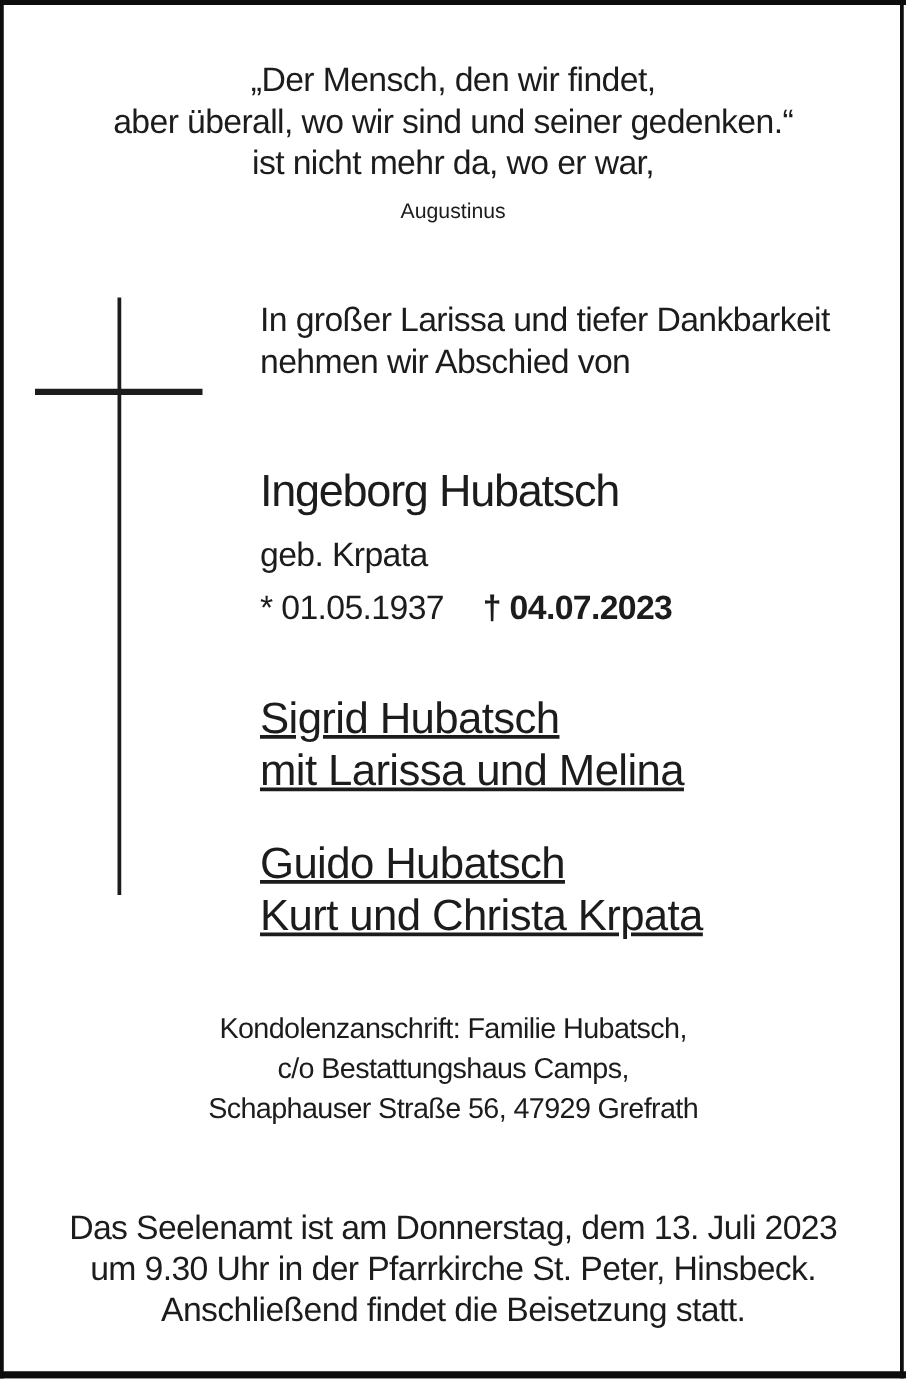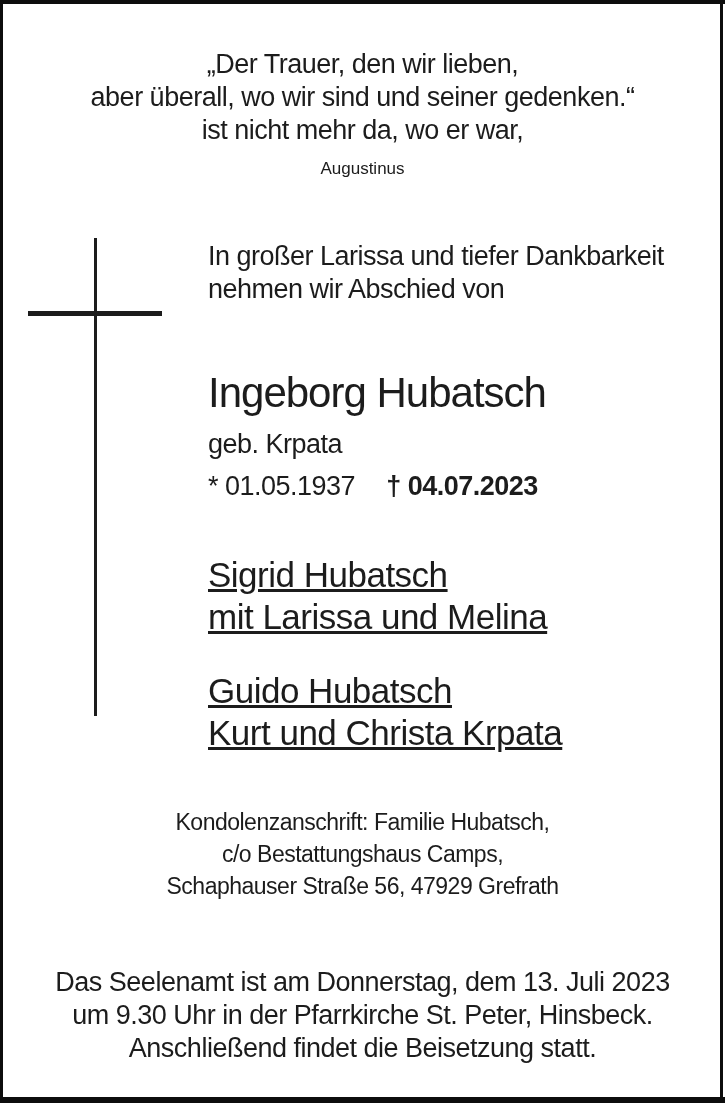--- a/index.html
+++ b/index.html
@@ -44,21 +44,21 @@
     letter-spacing:0;
   }
   .intro{
     top:240px;
     font-size:27px;
     line-height:33px;
     letter-spacing:-0.5px;
   }
   .deceased-name{
     top:366px;
-    font-size:42px;
+    font-size:36px;
     line-height:54px;
     letter-spacing:-1px;
     font-weight:400;
   }
   .birth-name{
     top:428px;
     font-size:27px;
     line-height:33px;
     letter-spacing:-0.5px;
   }
@@ -104,21 +104,21 @@
 <body>
 
 <div class="page">
 
   <div class="edge edge-top"></div>
   <div class="edge edge-bottom"></div>
   <div class="edge edge-left"></div>
   <div class="edge edge-right"></div>
 
   <div class="centered quote">
-    <div>„Der Trauer, den wir lieben,</div>
+    <div>„Der Mensch, den wir findet,</div>
     <div>aber überall, wo wir sind und seiner gedenken.“</div>
     <div>ist nicht mehr da, wo er war,</div>
   </div>
   <div class="centered attribution">Augustinus</div>
 
   <div class="cross">
     <div class="beam beam-v"></div>
     <div class="beam beam-h"></div>
   </div>
 

